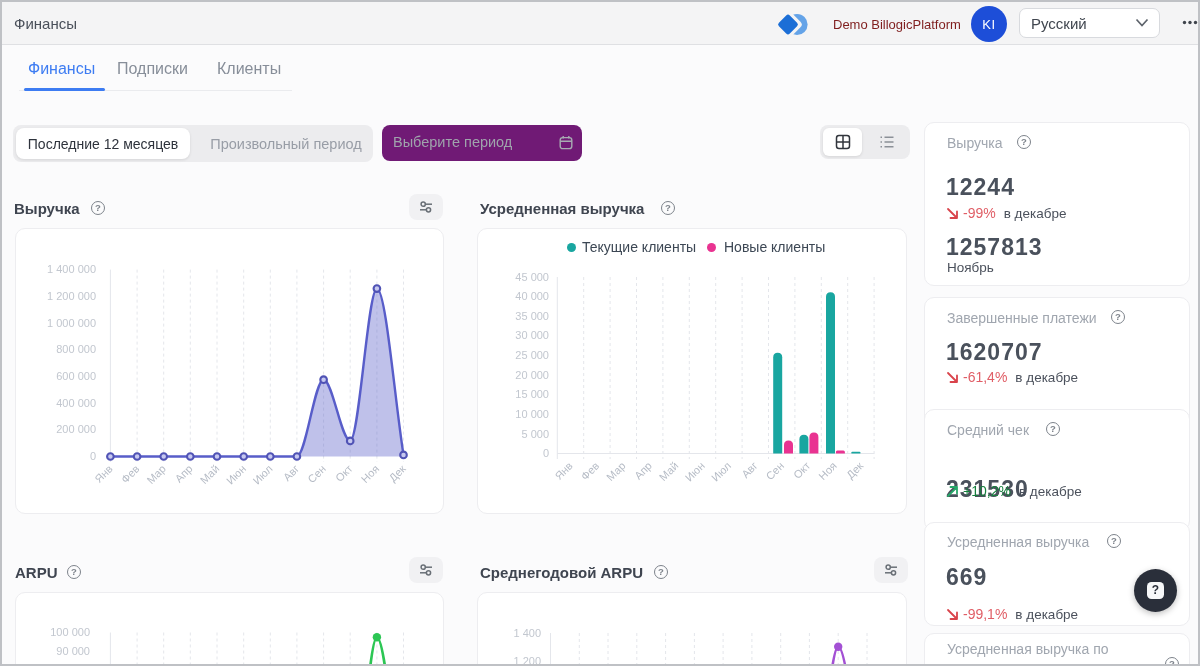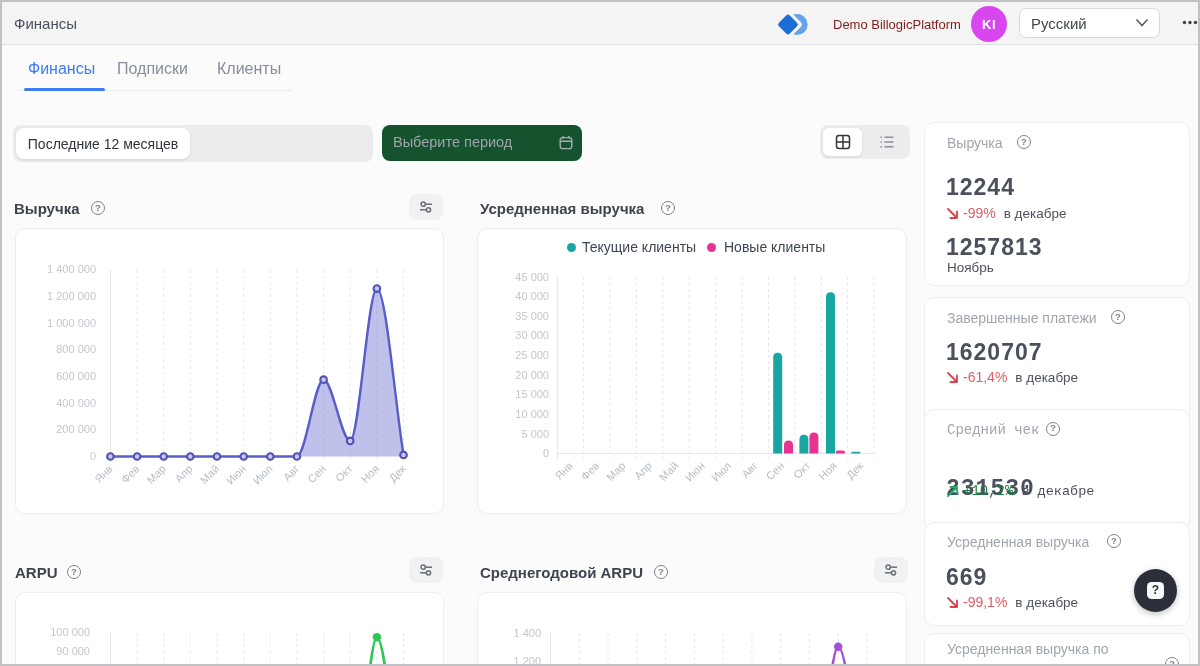--- a/index.html
+++ b/index.html
@@ -4,34 +4,34 @@
 <title>Финансы</title>
 <style>
 * { margin:0; padding:0; box-sizing:border-box; }
 html,body { width:1200px; height:666px; overflow:hidden; }
 body { font-family:"Liberation Sans", sans-serif; background:#fbfbfc; position:relative; }
 .frame { position:absolute; inset:0; border:2px solid #bfc1c5; pointer-events:none; z-index:99; }
 .abs { position:absolute; }
 
 .hdr { position:absolute; left:2px; top:2px; right:2px; height:43px; background:#f4f4f5; border-bottom:1px solid #dfe0e3; }
 .hdr-title { position:absolute; left:12px; top:13px; font-size:15px; color:#4a505a; font-weight:500; }
-.avatar { position:absolute; left:969px; top:4px; width:36px; height:36px; border-radius:50%; background:#d946ef; color:#fff; font-size:13px; font-weight:700; display:flex; align-items:center; justify-content:center; letter-spacing:.5px; }
+.avatar { position:absolute; left:969px; top:4px; width:36px; height:36px; border-radius:50%; background:#1d4ed8; color:#fff; font-size:13px; font-weight:400; display:flex; align-items:center; justify-content:center; letter-spacing:.5px; }
 .lang { position:absolute; left:1017px; top:6px; width:141px; height:30px; background:#fff; border:1px solid #d8dade; border-radius:7px; }
 .lang span { position:absolute; left:11px; top:6px; font-size:15px; color:#40464f; }
 .hdr-logo-text { position:absolute; left:811px; top:15px; font-size:13px; color:#7f1d1d;margin-left:20px; }
 
 .tabs-line { position:absolute; left:19px; top:90px; width:273px; height:1px; background:#eaebee; }
 .tab-underline { position:absolute; left:24px; top:88px; width:81px; height:3px; background:#3d7cf2; border-radius:2px; }
 .tab { position:absolute; top:60px; font-size:16px; color:#878e99; }
 .tab.active { color:#3d7cf2; }
 
 .seg { position:absolute; left:13px; top:125px; width:360px; height:37px; background:#ececee; border-radius:8px; }
 .seg-active { position:absolute; left:3px; top:3px; width:174px; height:31px; background:#fff; border-radius:8px; box-shadow:0 1px 3px rgba(0,0,0,.1); display:flex; align-items:center; justify-content:center; font-size:14px; color:#2e333c; font-weight:500; }
 .seg-in { position:absolute; left:190px; top:0; width:166px; height:37px; display:flex; align-items:center; justify-content:center; font-size:14.5px; color:#989da6; }
-.datein { position:absolute; left:382px; top:125px; width:200px; height:36px; background:#14532d; border-radius:8px; }
+.datein { position:absolute; left:382px; top:125px; width:200px; height:36px; background:#701a75; border-radius:8px; }
 .datein span { position:absolute; left:11px; top:9px; font-size:14.5px; color:#9fa4ac; }
 
 .vtog { position:absolute; left:820px; top:125px; width:90px; height:34px; background:#ececee; border-radius:8px; }
 .vtog-active { position:absolute; left:3px; top:3px; width:39px; height:28px; background:#fff; border-radius:6px; box-shadow:0 1px 3px rgba(0,0,0,.1); }
 
 .ccard { position:absolute; background:#fff; border:1px solid #ededf0; border-radius:10px; }
 .ctitle { position:absolute; font-size:15px; font-weight:700; color:#3f4550; }
 .setbtn { position:absolute; width:34px; height:26px; background:#f1f1f3; border-radius:8px; }
 
 .scard { position:absolute; left:924px; width:266px; background:#fff; border:1px solid #ededf0; border-radius:10px; }
@@ -75,20 +75,21 @@
       <circle cx="13.5" cy="2.5" r="1.7" fill="#3f444c"></circle>
     </svg>
   </div>
 <div class="tab active" style="left:28px;">Финансы</div>
 <div class="tab" style="left:117px;">Подписки</div>
 <div class="tab" style="left:217px;">Клиенты</div>
 <div class="tabs-line"></div>
 <div class="tab-underline"></div>
 <div class="seg">
     <div class="seg-active">Последние 12 месяцев</div>
+    <div class="seg-in">Произвольный период</div>
   </div>
 <div class="datein">
     <span>Выберите период</span>
 <svg class="abs" style="left:177px;top:10px;" width="14" height="15" viewBox="0 0 14 15" fill="none" stroke="#a7acb2" stroke-width="1.4">
 <rect x="1.2" y="2.6" width="11.6" height="11" rx="2.4"></rect>
       <path d="M1.2 6.2 H12.8 M4.2 1 V3.4 M9.8 1 V3.4"></path>
     </svg>
   </div>
 <div class="vtog">
     <div class="vtog-active"></div>
@@ -282,37 +283,37 @@
     <span class="qmark abs" style="left:186px;top:12px;">?</span>
     <div class="snum" style="top:41px;">1620707</div>
     <div class="strend" style="top:71px;">
       <svg width="13" height="13" viewBox="0 0 13 13" fill="none" stroke="#d9434b" stroke-width="1.8" stroke-linecap="round" stroke-linejoin="round">
         <path d="M2 2 L11 11 M11 4.5 V11 H4.5"></path>
       </svg>
       <span class="pct red">-61,4%</span>
       <span class="rest">в декабре</span>
     </div>
   </div>
-<div class="scard" style="top:409px;height:122px;font-family:Liberation Mono, monospace;">
+<div class="scard" style="top:409px;height:122px;">
     <div class="slabel" style="top:12px;">Средний чек</div>
     <span class="qmark abs" style="left:121px;top:12px;">?</span>
     <div class="snum" style="top:40px;margin-top:26px;">231530</div>
     <div class="strend" style="top:73px;">
       <svg width="13" height="13" viewBox="0 0 13 13" fill="none" stroke="#27a769" stroke-width="1.8" stroke-linecap="round" stroke-linejoin="round">
         <path d="M2 11 L11 2 M4.5 2 H11 V8.5"></path>
       </svg>
       <span class="pct green">+10,2%</span>
       <span class="rest">в декабре</span>
     </div>
   </div>
 <div class="scard" style="top:522px;height:104px;">
     <div class="slabel" style="top:11px;">Усредненная выручка</div>
     <span class="qmark abs" style="left:182px;top:11px;">?</span>
     <div class="snum" style="top:41px;">669</div>
-    <div class="strend" style="top:71px;">
+    <div class="strend" style="top:83px;">
       <svg width="13" height="13" viewBox="0 0 13 13" fill="none" stroke="#d9434b" stroke-width="1.8" stroke-linecap="round" stroke-linejoin="round">
         <path d="M2 2 L11 11 M11 4.5 V11 H4.5"></path>
       </svg>
       <span class="pct red">-99,1%</span>
       <span class="rest">в декабре</span>
     </div>
   </div>
 <div class="scard" style="top:633px;height:60px;">
     <div class="slabel" style="top:7px;">Усредненная выручка по</div>
     <span class="qmark abs" style="left:240px;top:23px;">?</span>

